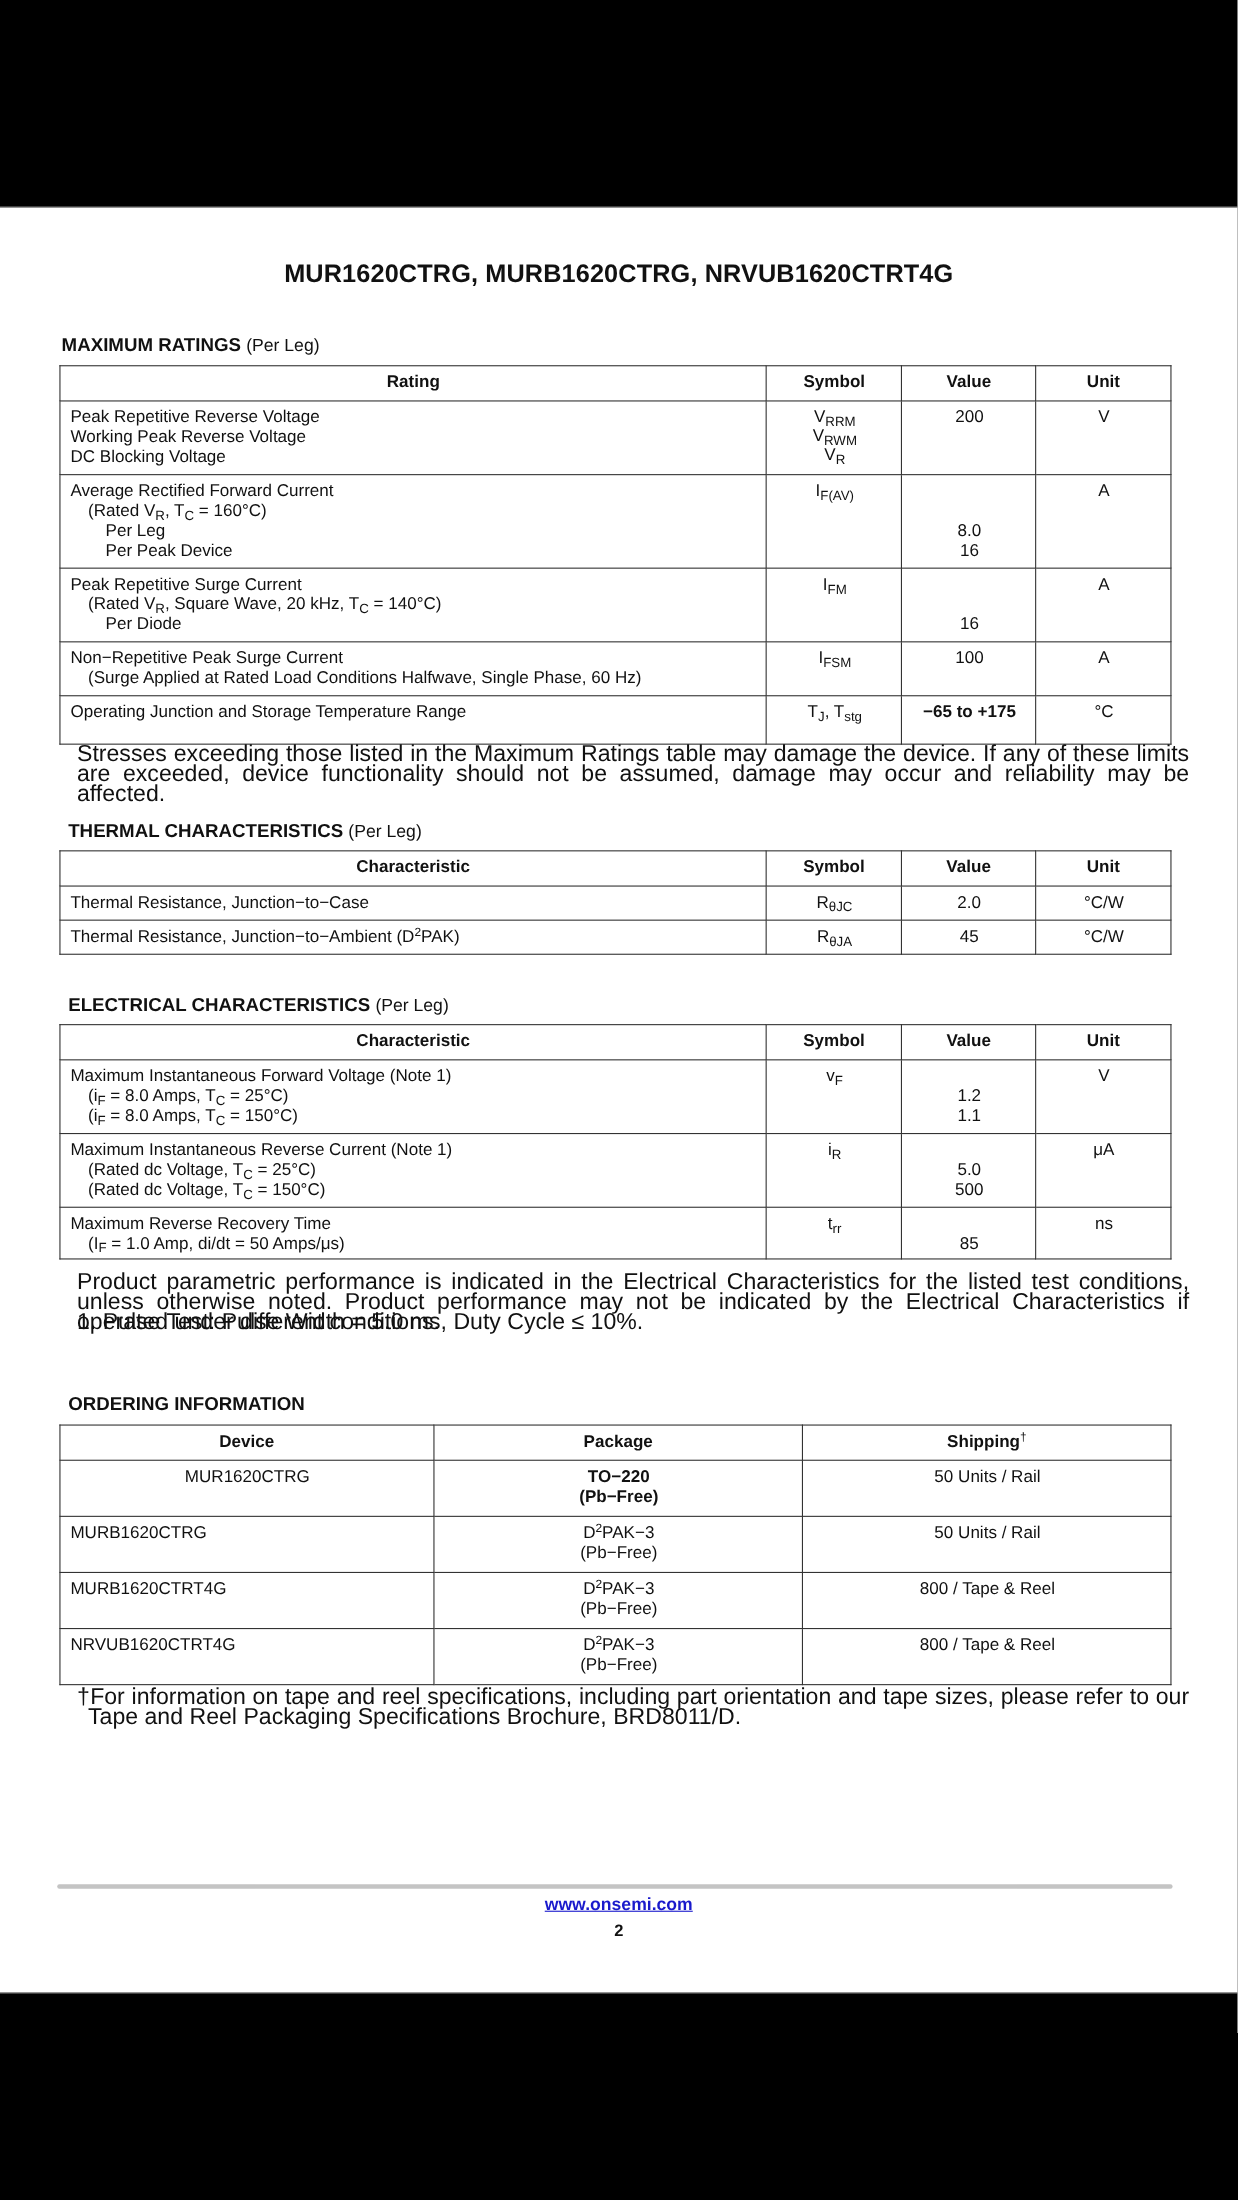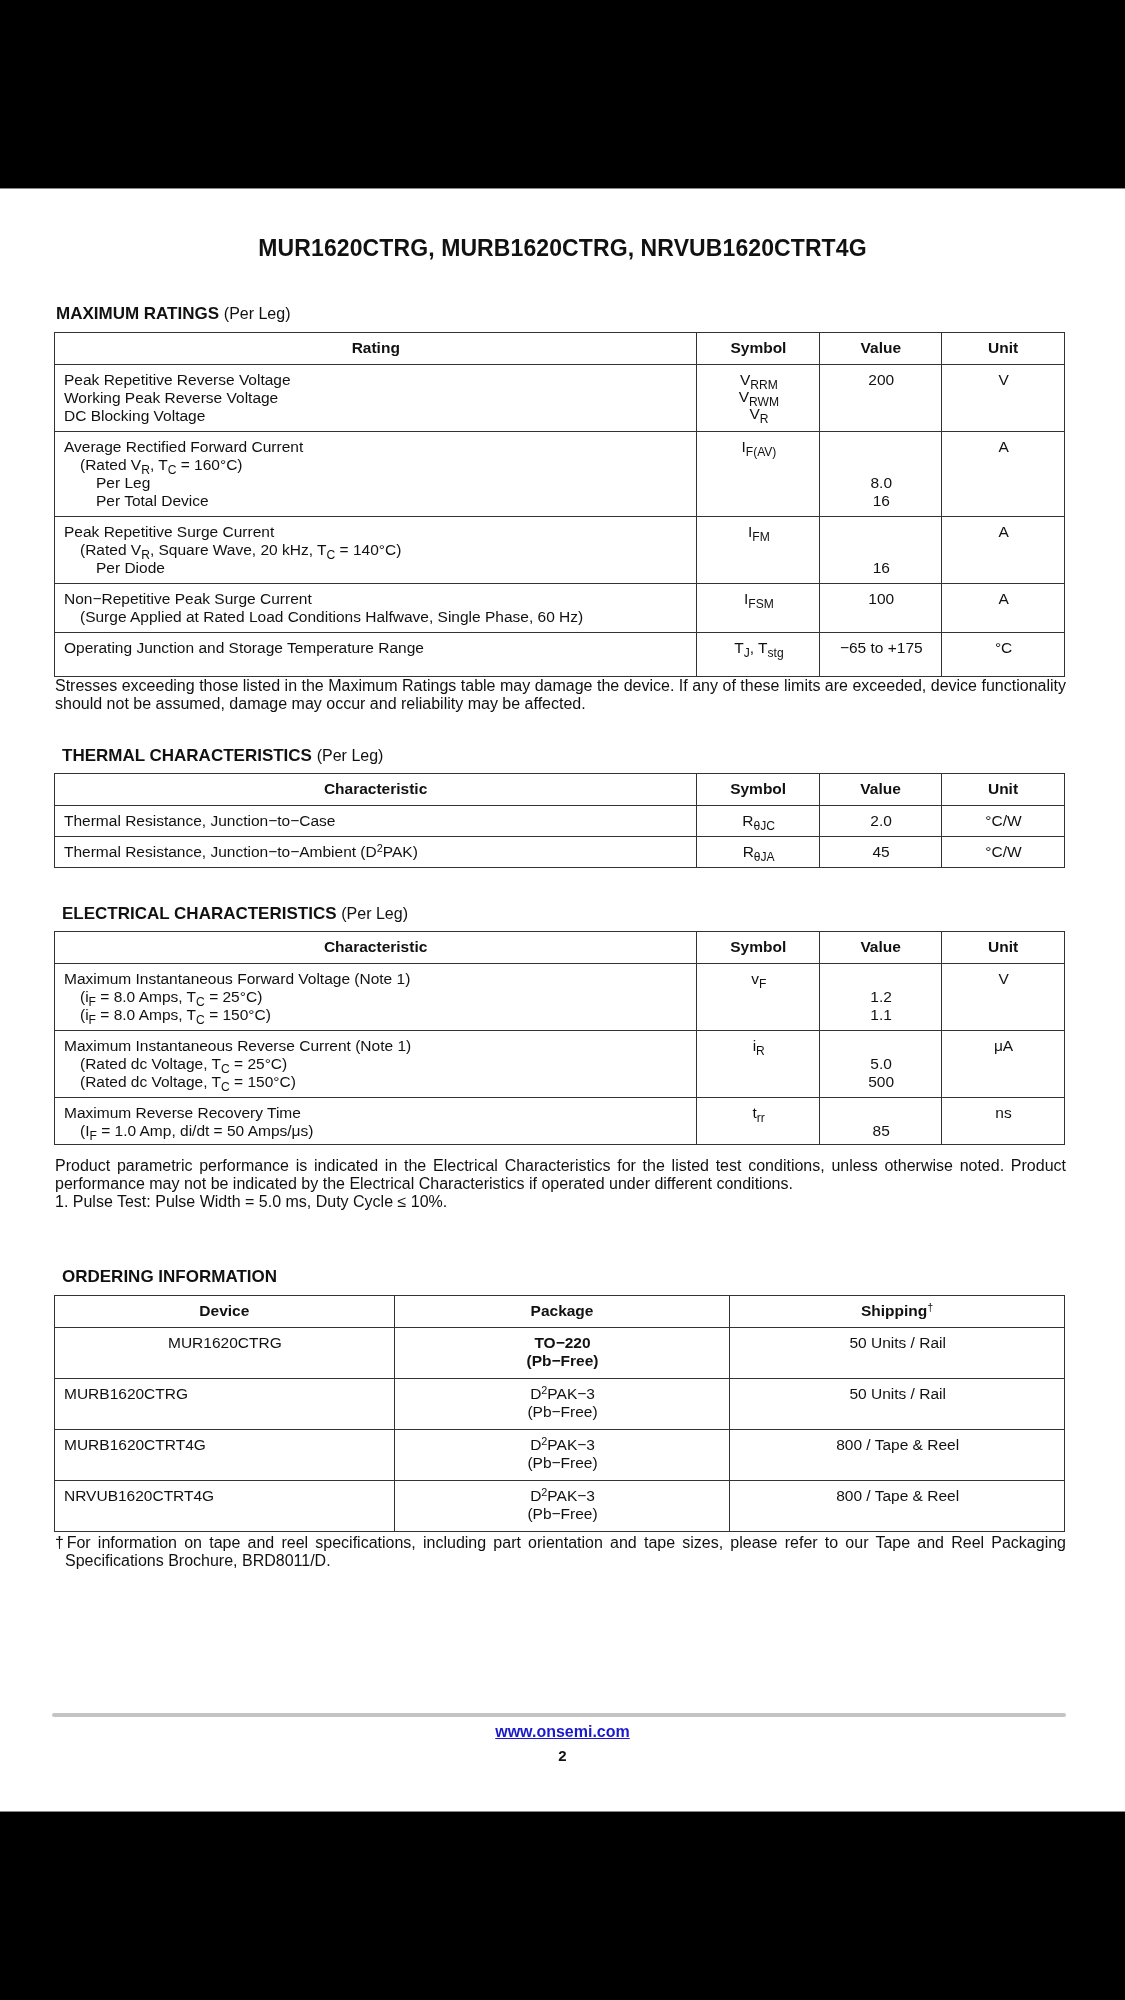--- a/index.html
+++ b/index.html
@@ -12,21 +12,21 @@
   .sec-h { position:absolute; font-size:17px; font-weight:bold; }
   .sec-h .sub { font-weight:normal; font-size:16px; }
   table.spec { position:absolute; left:54px; width:1011px; border-collapse:collapse;
                font-size:15.5px; line-height:18px; }
   table.spec td, table.spec th { border:1.5px solid #333; vertical-align:top; padding:6px 8px 6px 9px; }
   table.spec th { font-weight:bold; text-align:center; padding:6px 24px 7px; }
   table.spec td.c { text-align:center; }
   .line { display:block; white-space:nowrap; }
   .ind1 { padding-left:16px; }
   .ind2 { padding-left:32px; }
-  .note { position:absolute; left:55px; width:1011px; font-size:16px; line-height:18px; text-align:justify; }
+  .note { position:absolute; left:70px; width:1011px; font-size:21px; line-height:18px; text-align:justify; }
   .footer-rule { position:absolute; left:52px; width:1014px; top:1524px; height:4px; background:#c4c4c4; border-radius:2px; }
   .footer-link { position:absolute; left:0; width:1125px; top:1534px; text-align:center; font-size:16px; font-weight:bold;
                  color:#1a1acc; text-decoration:underline; }
   .footer-page { position:absolute; left:0; width:1125px; top:1558px; text-align:center; font-size:15px; font-weight:bold; }
   sub { font-size:0.78em; vertical-align:-0.3em; line-height:0; }
   sup { font-size:0.7em; vertical-align:0.5em; line-height:0; }
 </style>
 </head>
 <body>
 
@@ -67,21 +67,21 @@
       </td>
       <td class="c"><span>200</span></td>
       <td class="c">V</td>
     </tr>
 
     <tr>
       <td>
         <span class="line">Average Rectified Forward Current</span>
         <span class="line ind1">(Rated V<sub>R</sub>, T<sub>C</sub> = 160°C)</span>
         <span class="line ind2">Per Leg</span>
-        <span class="line ind2">Per Total Device</span>
+        <span class="line ind2">Per Peak Device</span>
       </td>
       <td class="c"><span>I<sub>F(AV)</sub></span></td>
       <td class="c">
         <span class="line">&nbsp;</span>
             <span class="line">&nbsp;</span>
         <span class="line">8.0</span>
         <span class="line">16</span>
       </td>
       <td class="c">A</td>
     </tr>
@@ -107,21 +107,21 @@
         <span class="line ind1">(Surge Applied at Rated Load Conditions Halfwave, Single Phase, 60 Hz)</span>
       </td>
       <td class="c"><span>I<sub>FSM</sub></span></td>
       <td class="c">100</td>
       <td class="c">A</td>
     </tr>
 
     <tr>
       <td style="padding-bottom:15px;">Operating Junction and Storage Temperature Range</td>
       <td class="c" style="padding-bottom:19px;"><span>T<sub>J</sub>, T<sub>stg</sub></span></td>
-      <td class="c" style="padding-bottom:12px;">−65 to +175</td>
+      <td class="c" style="padding-bottom:12px;font-weight:bold;">−65 to +175</td>
       <td class="c" style="padding-bottom:4px;">°C</td>
     </tr>
   </tbody>
     </table>
 
   <div class="note" style="top:488px;">Stresses exceeding those listed in the Maximum Ratings table may damage the device. If any of these limits are exceeded, device functionality should not be assumed, damage may occur and reliability may be affected.</div>
 
   <div class="sec-h" style="left:62px; top:557px;">
     <span>THERMAL CHARACTERISTICS</span>
     <span class="sub">(Per Leg)</span>

